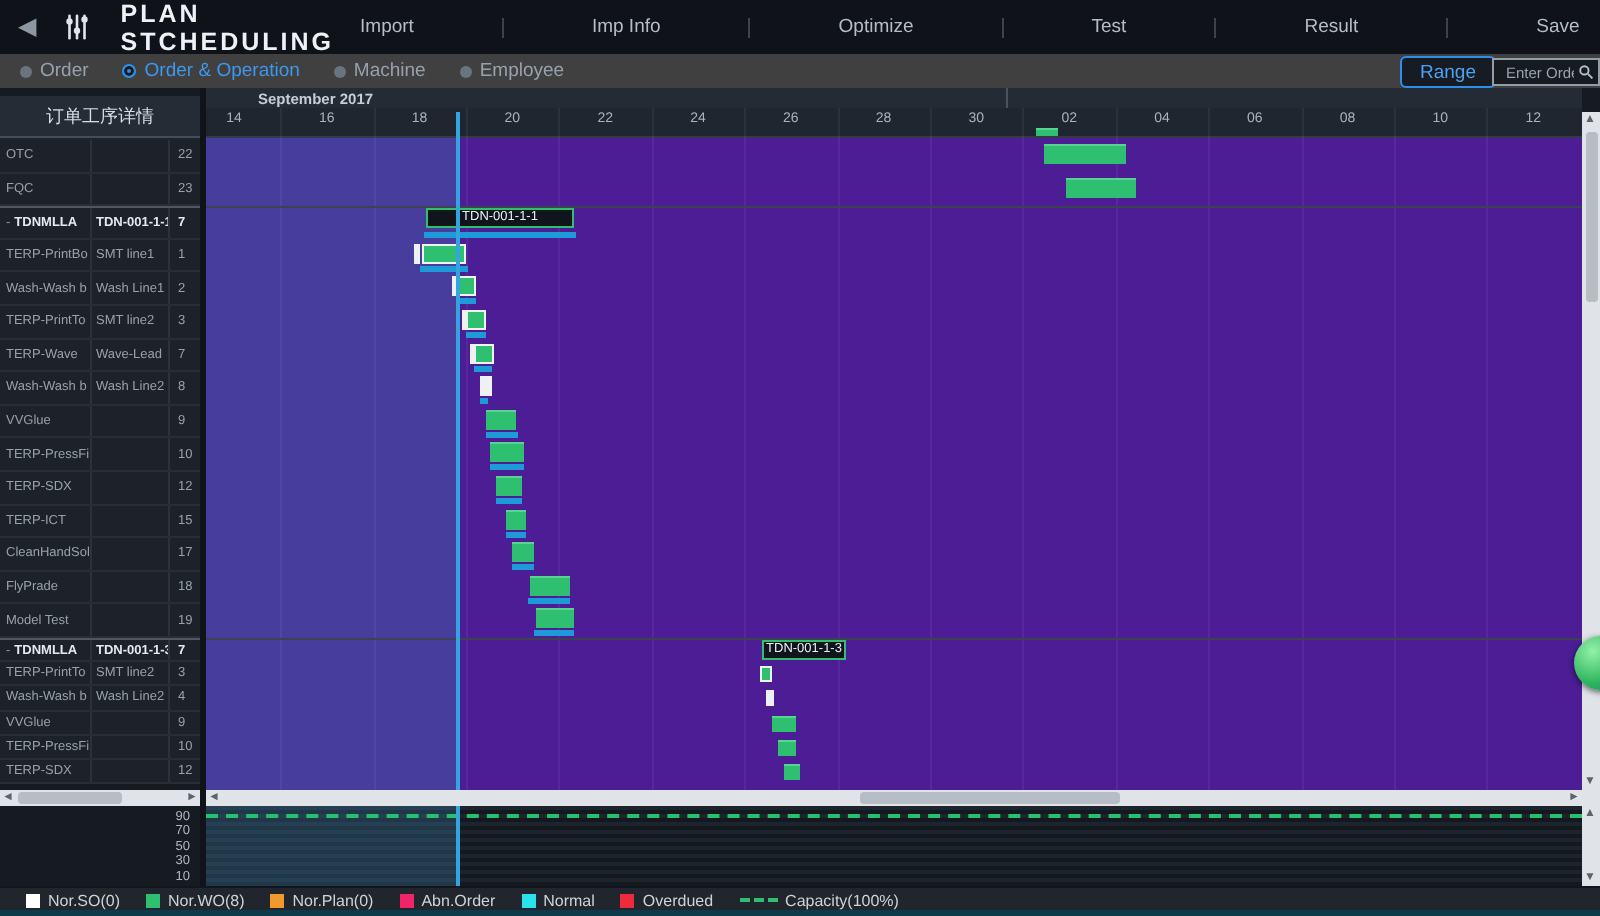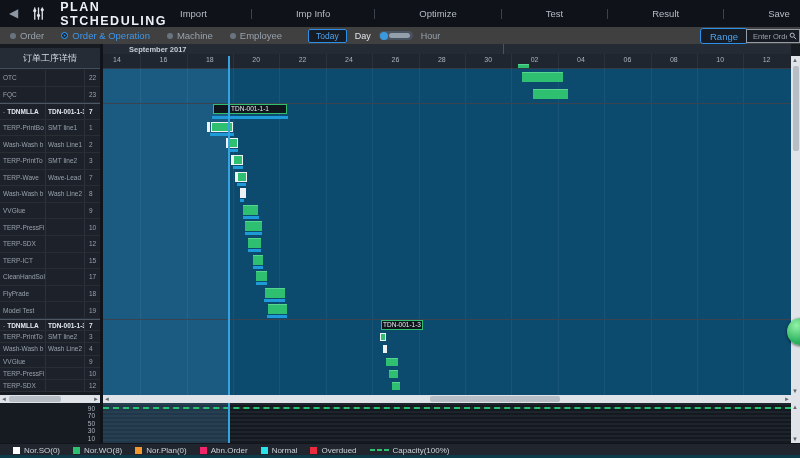--- a/index.html
+++ b/index.html
@@ -49,21 +49,21 @@
       border-bottom:1px solid rgba(255,255,255,0.055);box-sizing:border-box;background:#1d222a;
       pointer-events:auto;cursor:default;}
   .trow .c1{width:42px;padding-left:3px;border-right:1px solid #2b323c;overflow:hidden;white-space:nowrap;}
   .trow .c2{width:36px;padding-left:2px;border-right:1px solid #2b323c;overflow:hidden;white-space:nowrap;}
   .trow .c3{flex:1;padding-left:4px;overflow:hidden;white-space:nowrap;}
   .trow div{font-size:6.5px;color:#97a1ab;display:flex;align-items:center;}
   .trow.grp{border-top:1px solid #4d5765;}
   .trow.grp div{color:#e3e9f0;font-weight:bold;}
   .mark{color:#8d97a3;margin-right:2px;font-weight:normal;}
   
-  #gantt{position:absolute;left:103px;top:44px;width:688px;height:351px;overflow:hidden;background:#0c4a6e;}
+  #gantt{position:absolute;left:103px;top:44px;width:688px;height:351px;overflow:hidden;background:#4c1d95;}
   #mband{position:absolute;left:0;top:0;width:688px;height:10px;background:#252b34;
       border-bottom:1px solid #39404a;}
   #mlab{position:absolute;left:26px;top:1px;font-size:7.5px;font-weight:bold;color:#c6cdd5;}
   #mdiv{position:absolute;left:400px;top:0;width:1px;height:10px;background:#4a5260;}
   #tickband{position:absolute;left:0;top:10px;width:688px;height:14px;background:#20262f;
       border-bottom:1px solid #343b46;}
   .tick{position:absolute;top:2px;width:46px;text-align:center;font-size:7px;color:#aab3bd;}
   .gline{position:absolute;top:10px;width:1px;height:341px;background:rgba(255,255,255,0.055);}
   #shade{position:absolute;left:0;top:24px;width:126px;height:327px;background:rgba(58,126,170,0.33);}
   #nowline{position:absolute;left:125px;top:12px;width:2px;height:339px;background:#35a3e0;}
@@ -161,29 +161,20 @@
         </div>
         <div class="vw">
           <div class="vdot"></div>
           <div class="vlab">Machine</div>
         </div>
         <div class="vw">
           <div class="vdot"></div>
           <div class="vlab">Employee</div>
         </div>
       </div>
-    <div id="timectl">
-      <span id="today-btn">Today</span>
-      <span id="day-lab">Day</span>
-      <span id="toggle">
-          <span class="track"></span>
-          <span class="knob"></span>
-        </span>
-      <span id="hour-lab">Hour</span>
-    </div>
     <span id="range-btn">Range</span>
     <span id="srch">
       <input placeholder="Enter Order No.." style="">
       <svg width="8" height="8" viewBox="0 0 10 10">
         <circle cx="4" cy="4" r="2.6" fill="none" stroke="#b9c1cb" stroke-width="1.2"></circle>
         <line x1="6.2" y1="6.2" x2="9" y2="9" stroke="#b9c1cb" stroke-width="1.2"></line>
       </svg>
     </span>
   </div>
 

